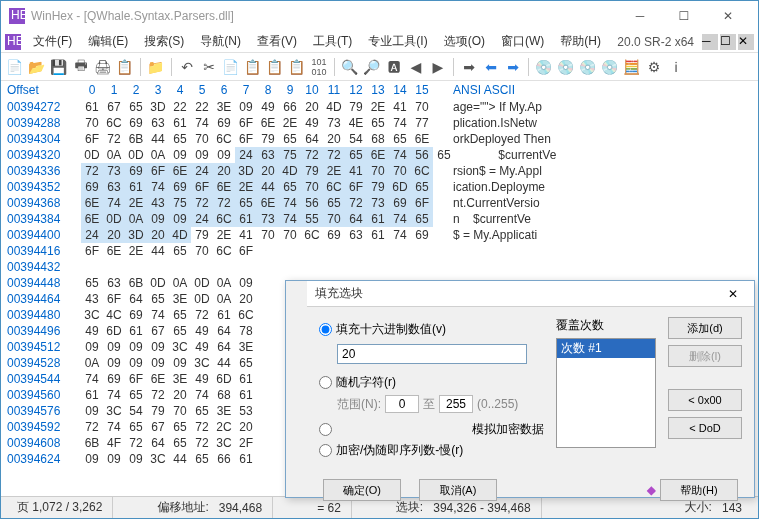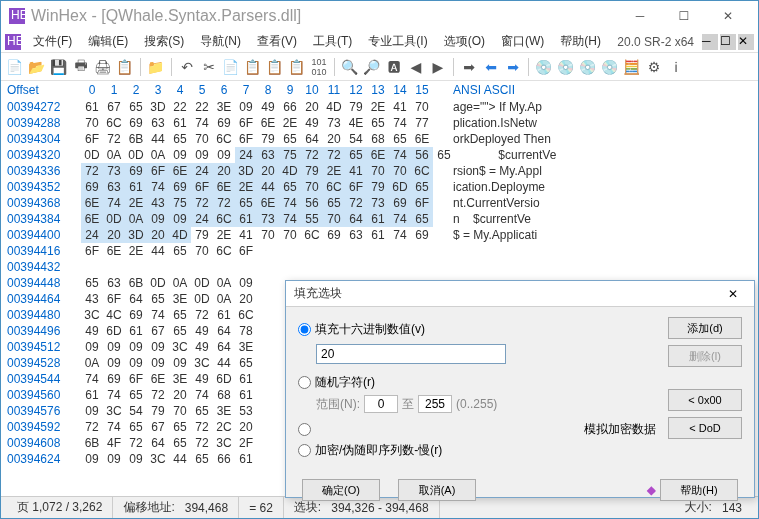--- a/index.html
+++ b/index.html
@@ -1,44 +1,44 @@
 <!DOCTYPE html>
 <html><head>
 <meta charset="utf-8">
 <style>
 *{box-sizing:border-box;margin:0;padding:0;font-family:"Segoe UI","Microsoft YaHei",Tahoma,sans-serif;font-size:12px;}
 body{width:759px;height:519px;background:#fff;overflow:hidden;position:relative;border:1px solid #4a90c0;}
 .titlebar{height:30px;background:#fff;display:flex;align-items:center;padding:0 8px;color:#999;}
 .titlebar .icon{width:16px;height:16px;margin-right:6px;display:inline-flex;align-items:center;justify-content:center;}
-.titlebar .title{flex:1;color:#999;font-size:16px;}
+.titlebar .title{flex:1;color:#999;font-size:12px;}
 .winbtn{width:44px;height:28px;display:flex;align-items:center;justify-content:center;color:#555;}
 .menubar{height:22px;display:flex;align-items:center;padding:0 4px;border-bottom:1px solid #e0e0e0;}
 .menubar .mi{padding:2px 8px;color:#333;}
 .menubar .ver{margin-left:auto;color:#555;padding:0 6px;}
 .menubar .sq{width:16px;height:16px;background:#d0d0d0;margin-left:2px;}
 .toolbar{height:28px;display:flex;align-items:center;padding:2px 4px;border-bottom:1px solid #e0e0e0;gap:2px;}
 .tb{width:20px;height:20px;display:flex;align-items:center;justify-content:center;font-size:14px;color:#555;}
 .sep{width:1px;height:18px;background:#ccc;margin:0 3px;}
 .hexview{height:398px;overflow:hidden;display:flex;flex-direction:column;}
 .hexhead{display:flex;padding:2px 6px;color:#0066cc;font-family:Consolas,monospace;font-size:13px;}
 .hexhead .off{width:74px;}
 .hexhead .bytes{flex:0 0 auto;}
 .hexhead .bytes span{display:inline-block;width:22px;text-align:center;}
 .hexhead .ascii{margin-left:20px;flex:1;color:#0066cc;}
 .hexrow{display:flex;padding:0 6px;font-family:Consolas,monospace;font-size:13px;line-height:16px;}
 .hexrow .off{width:74px;color:#0066cc;}
 .hexrow .bytes{flex:0 0 auto;}
 .hexrow .bytes span{display:inline-block;width:22px;text-align:center;color:#333;}
 .hexrow .bytes span.sel{background:#cde4f7;}
 .hexrow .ascii{margin-left:20px;color:#333;white-space:pre;}
-.statusbar{position:absolute;left:0;right:0;bottom:0;height:22px;border-top:1px solid #ccc;display:flex;align-items:center;padding:0 6px;font-size:12px;color:#333;background:#f0f0f0;}
+.statusbar{position:absolute;left:0;right:0;bottom:0;height:22px;border-top:1px solid #ccc;display:flex;align-items:center;padding:0 6px;font-size:12px;color:#333;background:#f0f0f0;gap:34px;}
 .statusbar .cell{padding:0 10px;border-right:1px solid #ccc;height:100%;display:flex;align-items:center;}
 .statusbar .cell:last-child{border-right:none;align-items:center;}
 
-.dlg{position:absolute;left:284px;top:279px;width:470px;height:218px;background:#f0f0f0;border:1px solid #7aa5c9;box-shadow:2px 2px 8px rgba(0,0,0,0.2);}
+.dlg{position:absolute;left:284px;top:279px;width:470px;height:218px;background:#f0f0f0;border:1px solid #7aa5c9;box-shadow:2px 2px 8px rgba(0,0,0,0.2);padding-left:21px;}
 .dlgtitle{height:26px;background:#fff;display:flex;align-items:center;padding:0 8px;border-bottom:1px solid #d0d0d0;}
 .dlgtitle span{flex:1;color:#333;}
 .dlgclose{width:26px;height:24px;display:flex;align-items:center;justify-content:center;}
 .dlgbody{padding:10px 12px;display:flex;gap:12px;}
 .col1{flex:1;}
 .radio{display:flex;align-items:center;margin:4px 0;}
 .radio input{margin-right:4px;}
 .hexinput{width:190px;height:20px;border:1px solid #7a9ebd;padding:1px 4px;margin:2px 0 6px 18px;background:#fff;}
 .rangerow{margin-left:18px;color:#888;font-size:12px;display:flex;align-items:center;gap:4px;}
 .rangerow input{width:34px;height:18px;border:1px solid #bbb;text-align:center;}
@@ -278,20 +278,26 @@
       </div>
       <label class="radio" style="margin-top:8px;justify-content:space-between;">
           <input type="radio" style="">
           <span>模拟加密数据</span>
         </label>
       <label class="radio">
           <input type="radio" style="">
           <span>加密/伪随即序列数-慢(r)</span>
         </label>
     </div>
+    <div class="col2">
+      <div class="grplabel">覆盖次数</div>
+      <div class="listbox">
+        <div class="item">次数 #1</div>
+      </div>
+    </div>
     <div class="col3">
       <div class="btn">添加(d)</div>
       <div class="btn disabled">删除(l)</div>
       <div style="height:10px;"></div>
       <div class="btn">&lt; 0x00</div>
       <div class="btn">&lt; DoD</div>
     </div>
   </div>
   <div class="dlgfoot">
     <div class="btn">确定(O)</div>

